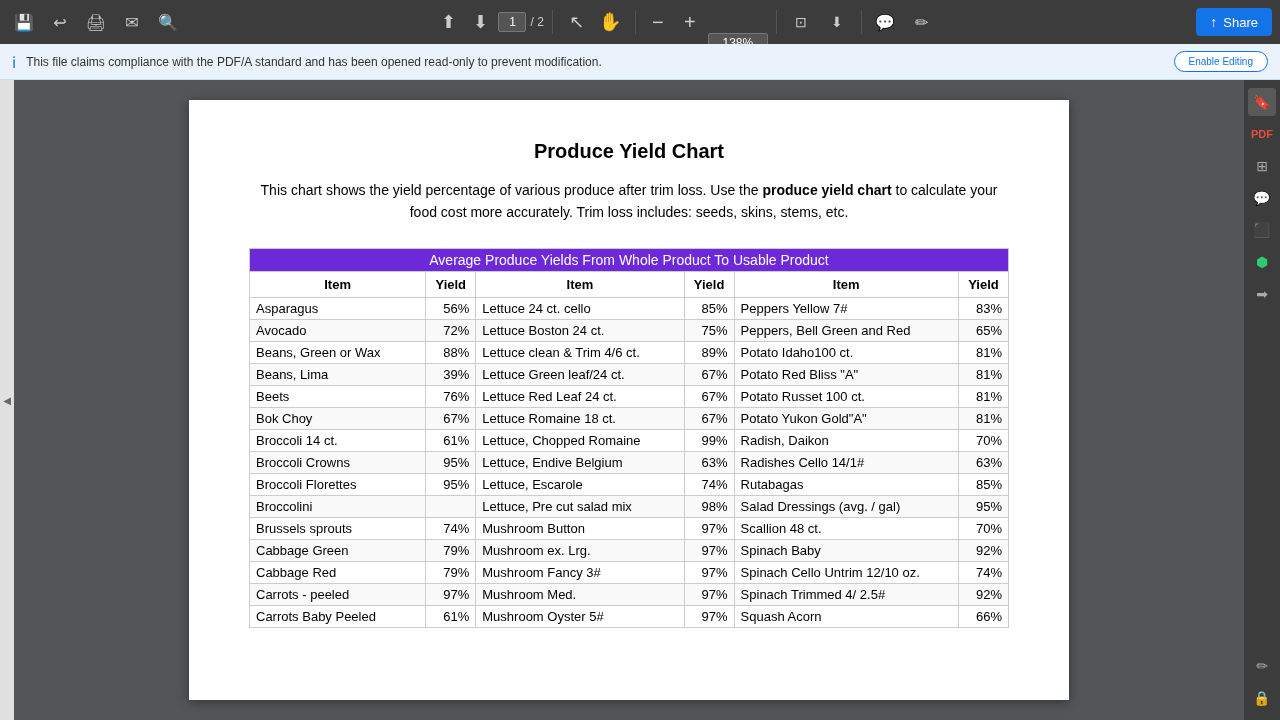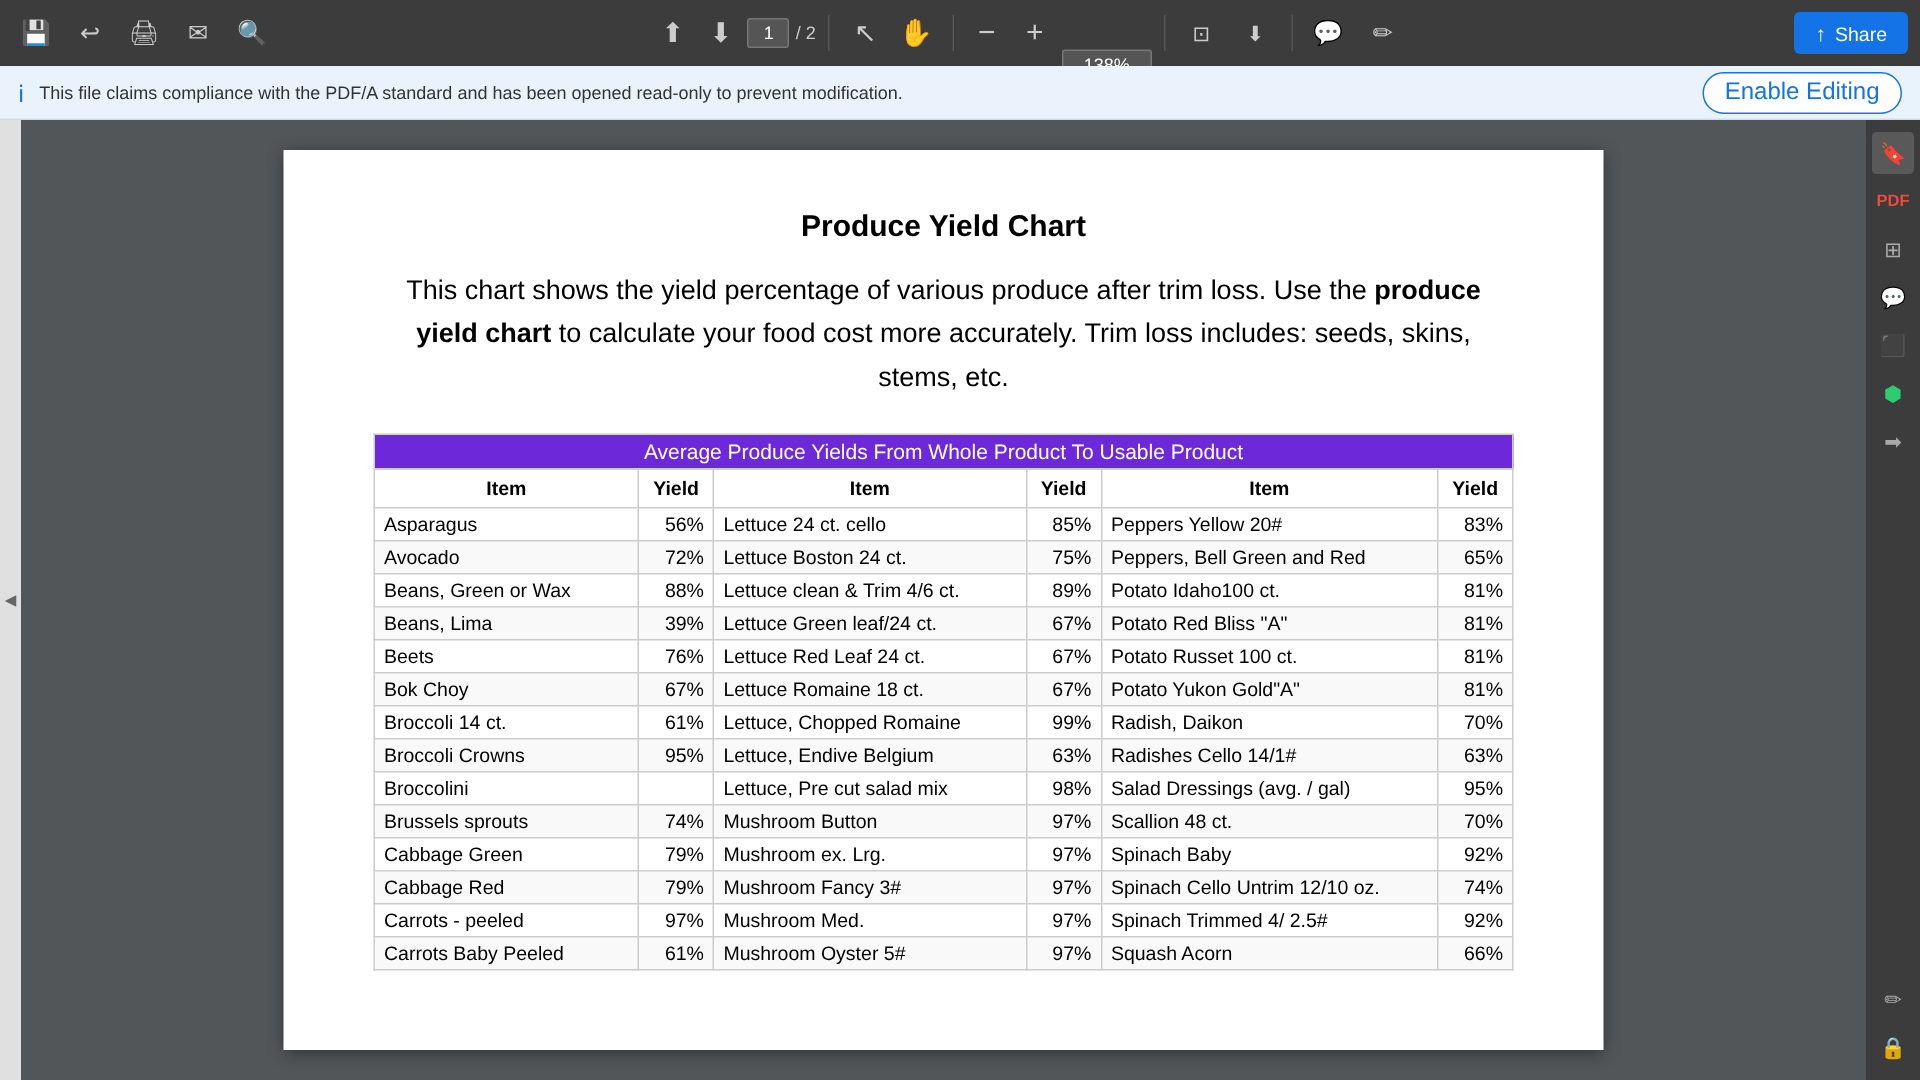--- a/index.html
+++ b/index.html
@@ -41,21 +41,21 @@
       flex-shrink: 0;
     }
     .info-icon { color: #1473e6; font-size: 16px; }
     .info-text { font-size: 12px; color: #333; flex: 1; }
     .enable-editing-btn {
       border: 1px solid #1473e6;
       background: white;
       color: #1473e6;
       border-radius: 16px;
       padding: 4px 14px;
-      font-size: 16px;
+      font-size: 10px;
       cursor: pointer;
     }
 
     
     .main-area {
       display: flex;
       flex: 1;
       overflow: hidden;
     }
 
@@ -111,21 +111,21 @@
     
     .doc-title {
       text-align: center;
       font-size: 20px;
       font-weight: bold;
       margin-bottom: 16px;
       margin-top: 10px;
     }
     .doc-description {
       text-align: center;
-      font-size: 18px;
+      font-size: 14px;
       line-height: 1.6;
       margin-bottom: 24px;
       max-width: 900px;
       margin-left: auto;
       margin-right: auto;
     }
     .doc-description strong { font-weight: bold; }
 
     
     .produce-table {
@@ -237,21 +237,21 @@
             <th style="width:28%">Item</th>
             <th style="width:6%">Yield</th>
           </tr>
         </thead>
         <tbody id="table-body">
         <tr>
               <td class="item-cell">Asparagus</td>
               <td class="yield-cell">56%</td>
               <td class="item-cell">Lettuce 24 ct. cello</td>
               <td class="yield-cell">85%</td>
-              <td class="item-cell">Peppers Yellow 20#</td>
+              <td class="item-cell">Peppers Yellow 7#</td>
               <td class="yield-cell">83%</td>
             </tr>
             <tr>
               <td class="item-cell">Avocado</td>
               <td class="yield-cell">72%</td>
               <td class="item-cell">Lettuce Boston 24 ct.</td>
               <td class="yield-cell">75%</td>
               <td class="item-cell">Peppers, Bell Green and Red</td>
               <td class="yield-cell">65%</td>
             </tr>
@@ -295,20 +295,28 @@
               <td class="item-cell">Radish, Daikon</td>
               <td class="yield-cell">70%</td>
             </tr>
             <tr>
               <td class="item-cell">Broccoli Crowns</td>
               <td class="yield-cell">95%</td>
               <td class="item-cell">Lettuce, Endive Belgium</td>
               <td class="yield-cell">63%</td>
               <td class="item-cell">Radishes Cello 14/1#</td>
               <td class="yield-cell">63%</td>
+            </tr>
+            <tr>
+              <td class="item-cell">Broccoli Florettes</td>
+              <td class="yield-cell">95%</td>
+              <td class="item-cell">Lettuce, Escarole</td>
+              <td class="yield-cell">74%</td>
+              <td class="item-cell">Rutabagas</td>
+              <td class="yield-cell">85%</td>
             </tr>
             <tr>
               <td class="item-cell">Broccolini</td>
               <td class="yield-cell"></td>
               <td class="item-cell">Lettuce, Pre cut salad mix</td>
               <td class="yield-cell">98%</td>
               <td class="item-cell">Salad Dressings (avg. / gal)</td>
               <td class="yield-cell">95%</td>
             </tr>
             <tr>

